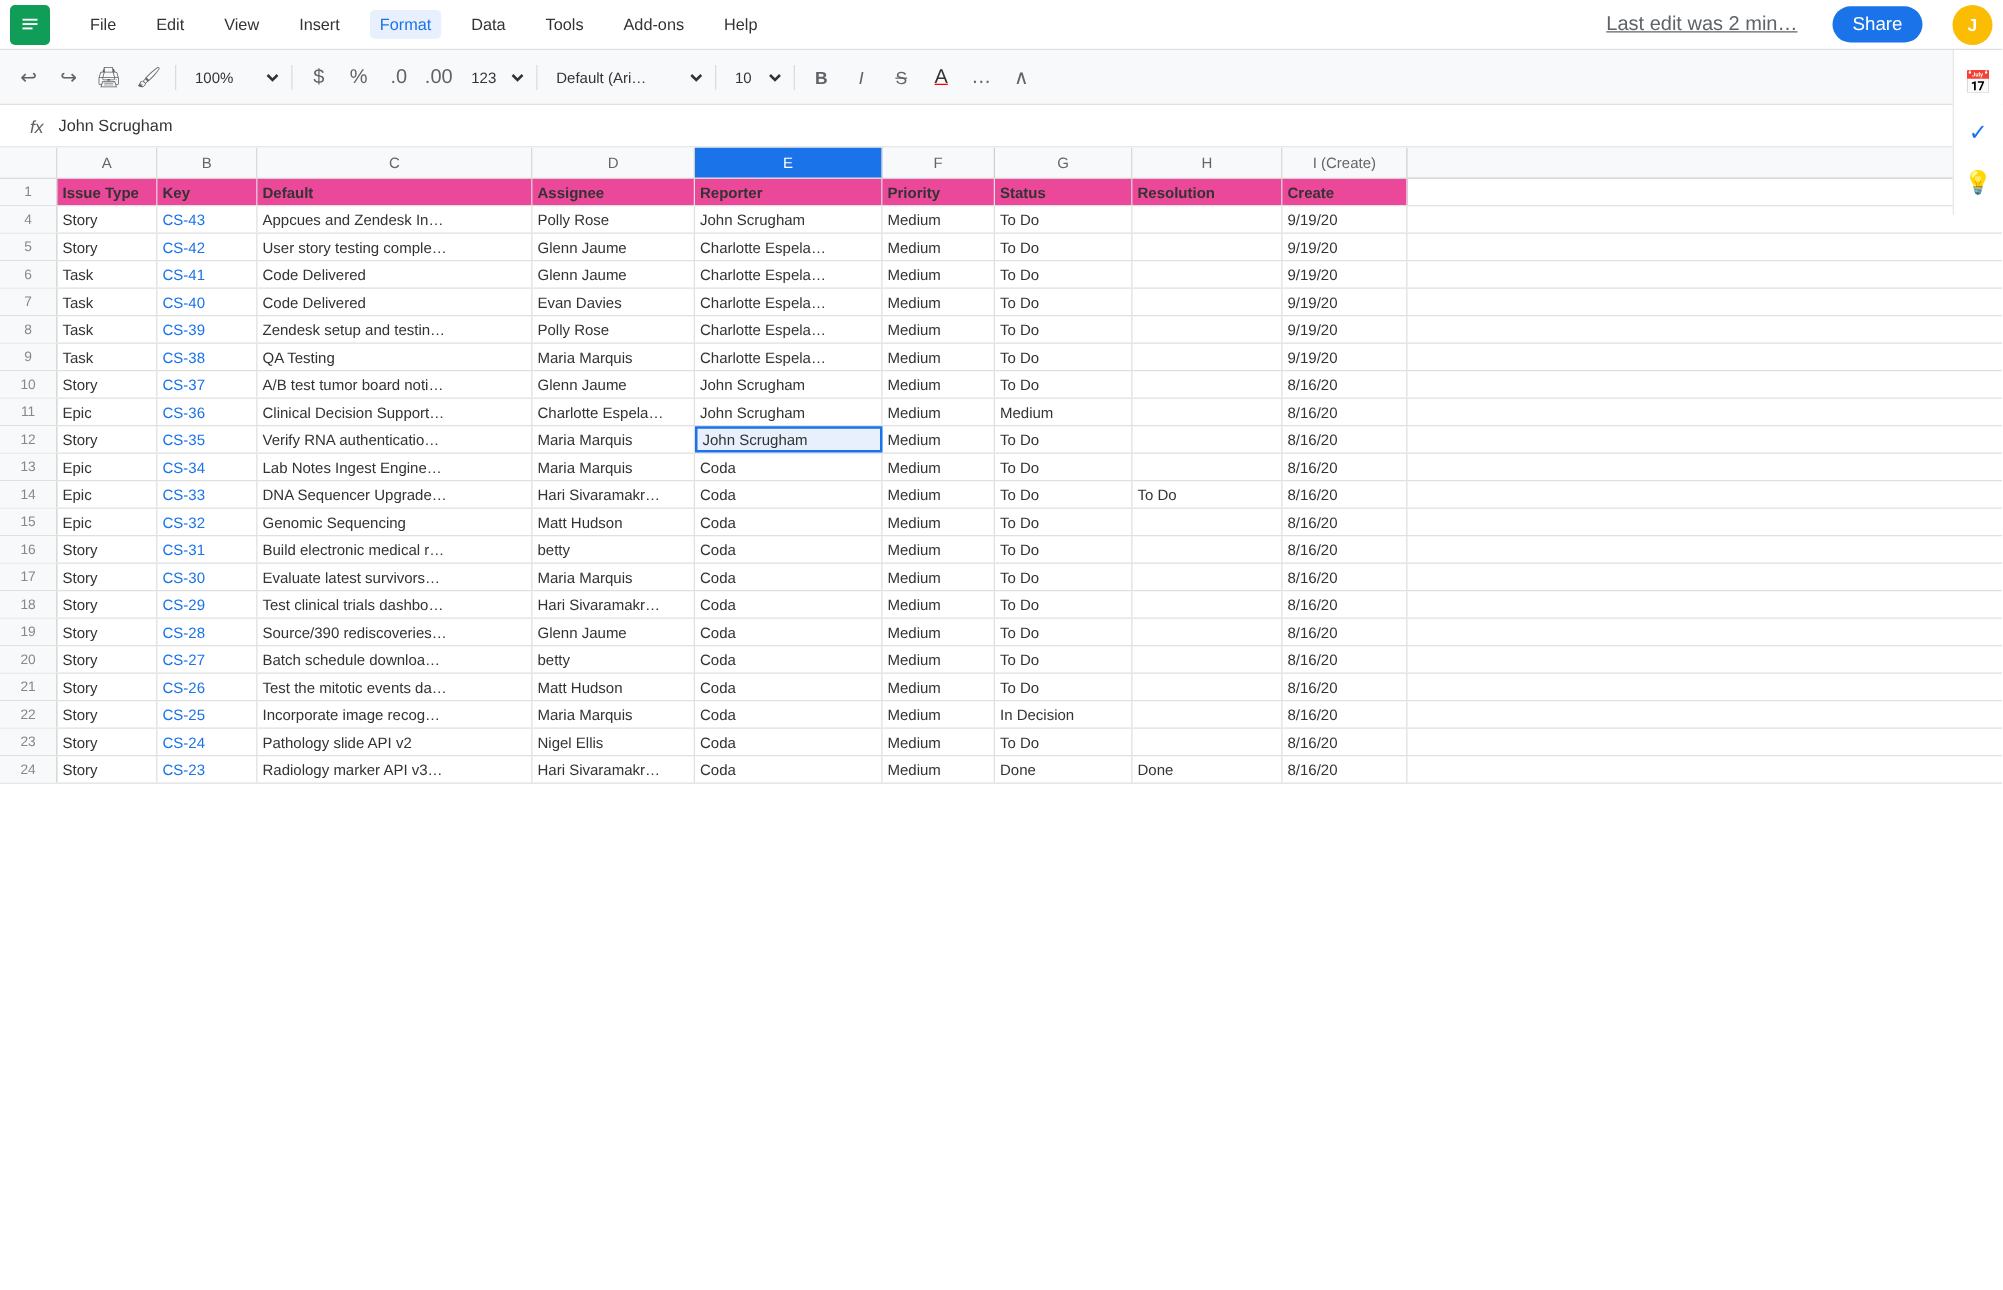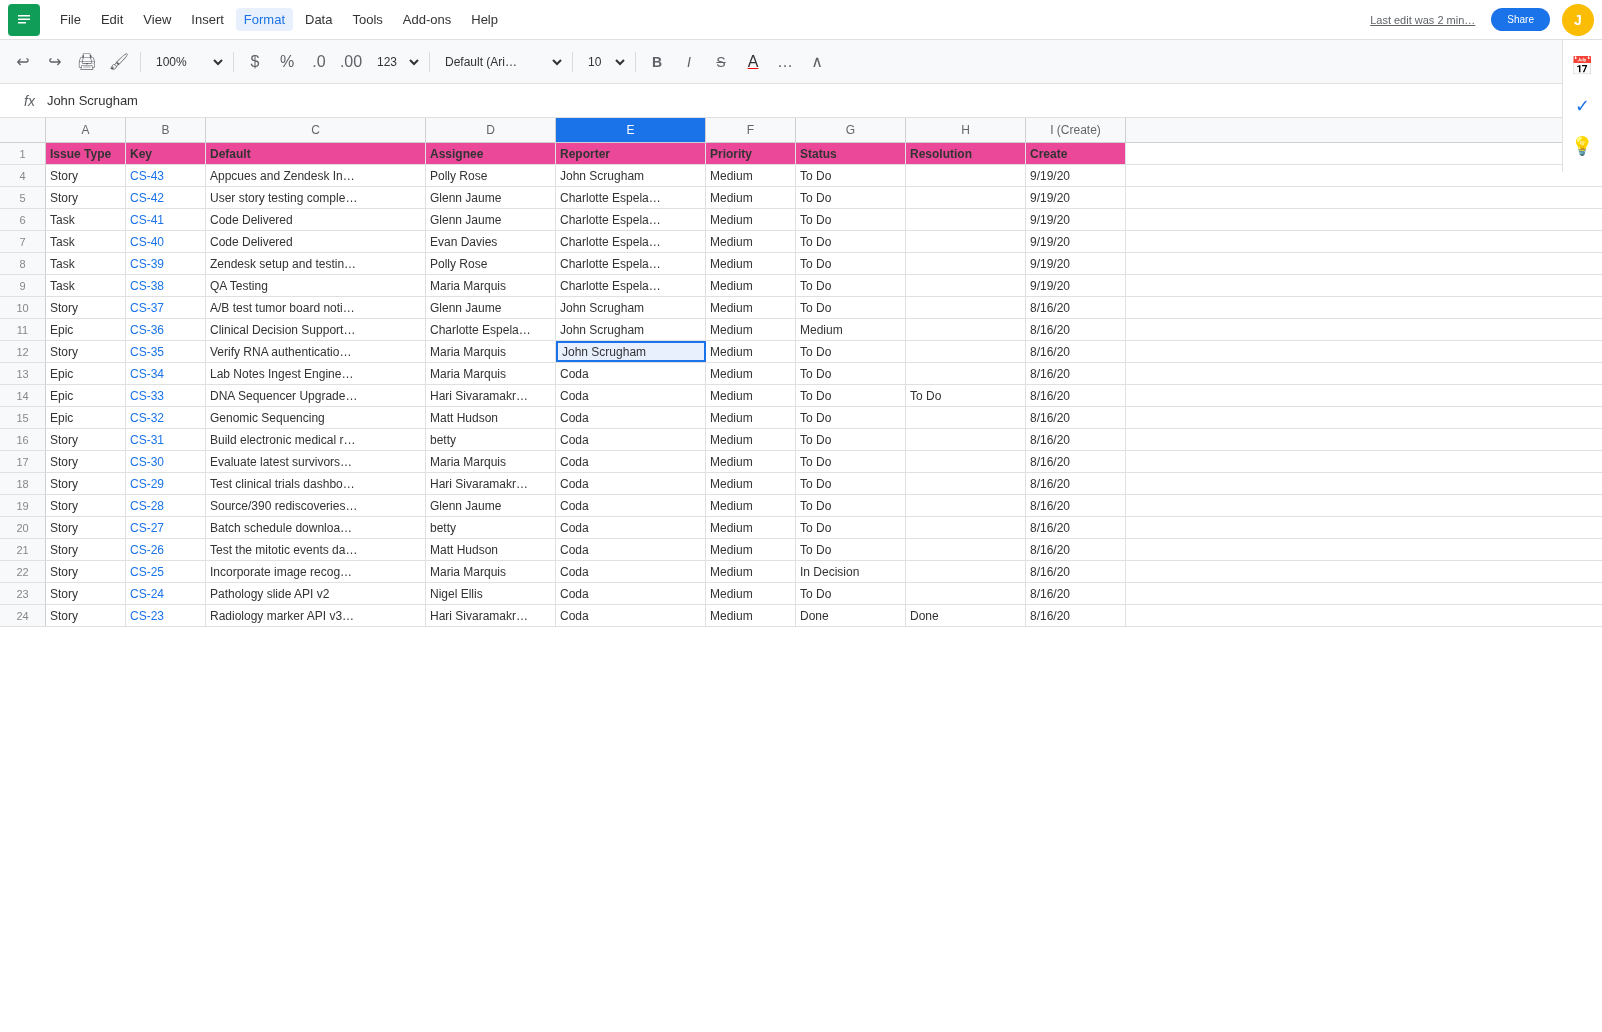--- a/index.html
+++ b/index.html
@@ -6,51 +6,51 @@
     body { font-family: Arial, sans-serif; font-size: 13px; background: #fff; overflow: hidden; }
 
     
     #menu-bar {
       display: flex;
       align-items: center;
       height: 40px;
       padding: 12px 8px;
       background: #fff;
       border-bottom: 1px solid #e0e0e0;
-      gap: 4px;
+      gap: 16px;
     }
     .sheets-logo {
       width: 32px; height: 32px;
       background: #0f9d58;
       border-radius: 4px;
       display: flex; align-items: center; justify-content: center;
       color: white; font-size: 18px; font-weight: bold; margin-right: 8px;
     }
     .menu-item {
       padding: 4px 8px;
       cursor: pointer;
       border-radius: 4px;
       font-size: 13px;
       color: #333;
     }
     .menu-item.active { background: #e8f0fe; color: #1a73e8; }
     .last-edit {
       margin-left: auto;
-      font-size: 11px;
+      font-size: 16px;
       color: #5f6368;
       text-decoration: underline;
       cursor: pointer;
     }
     .share-btn {
       background: #1a73e8;
       color: white;
       border: none;
       border-radius: 20px;
       padding: 6px 16px;
-      font-size: 10px;
+      font-size: 15px;
       font-weight: 500;
       cursor: pointer;
       margin-left: 12px;
     }
     .avatar {
       width: 32px; height: 32px;
       border-radius: 50%;
       background: #fbbc04;
       margin-left: 8px;
       display: flex; align-items: center; justify-content: center;

